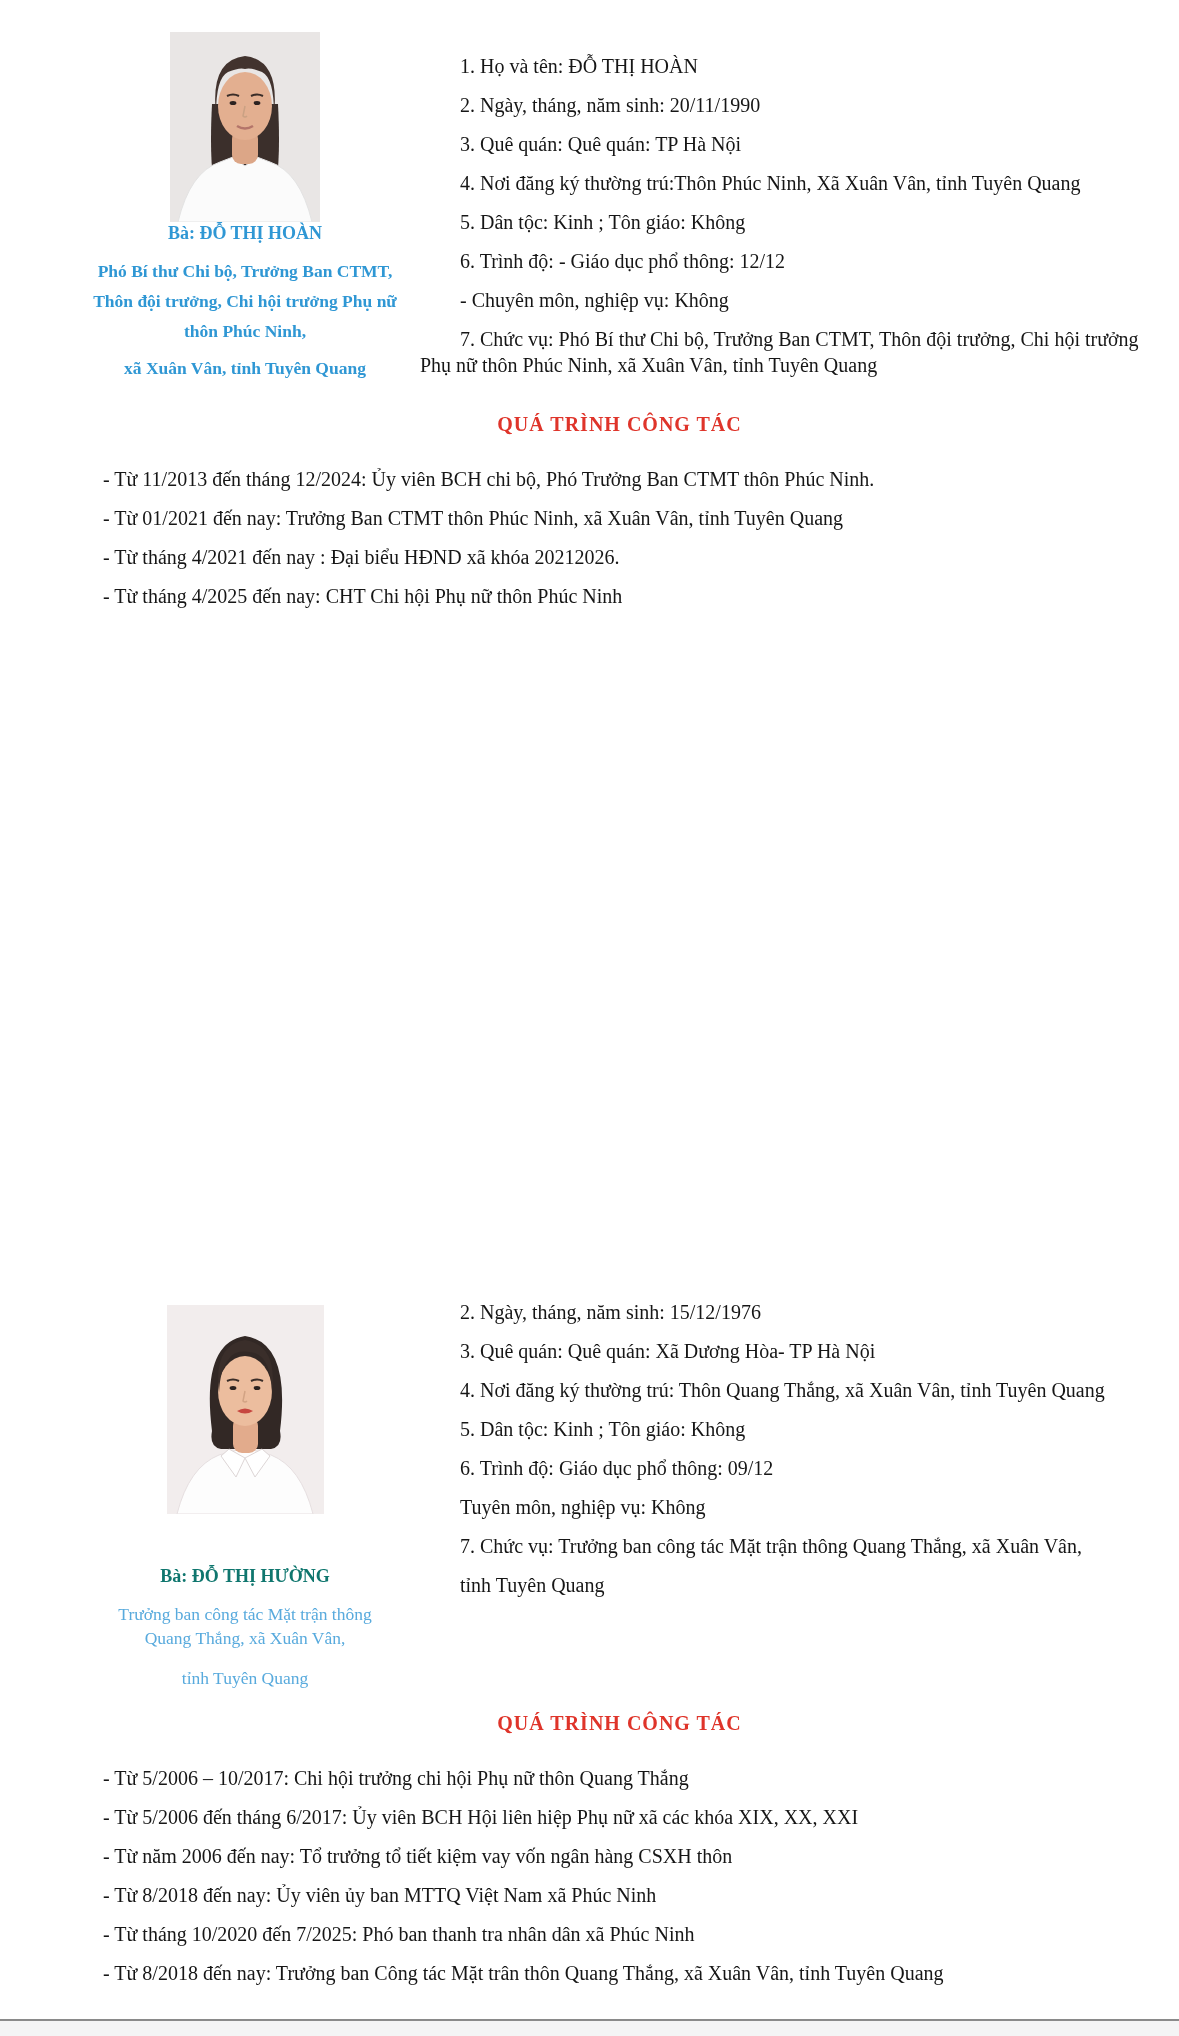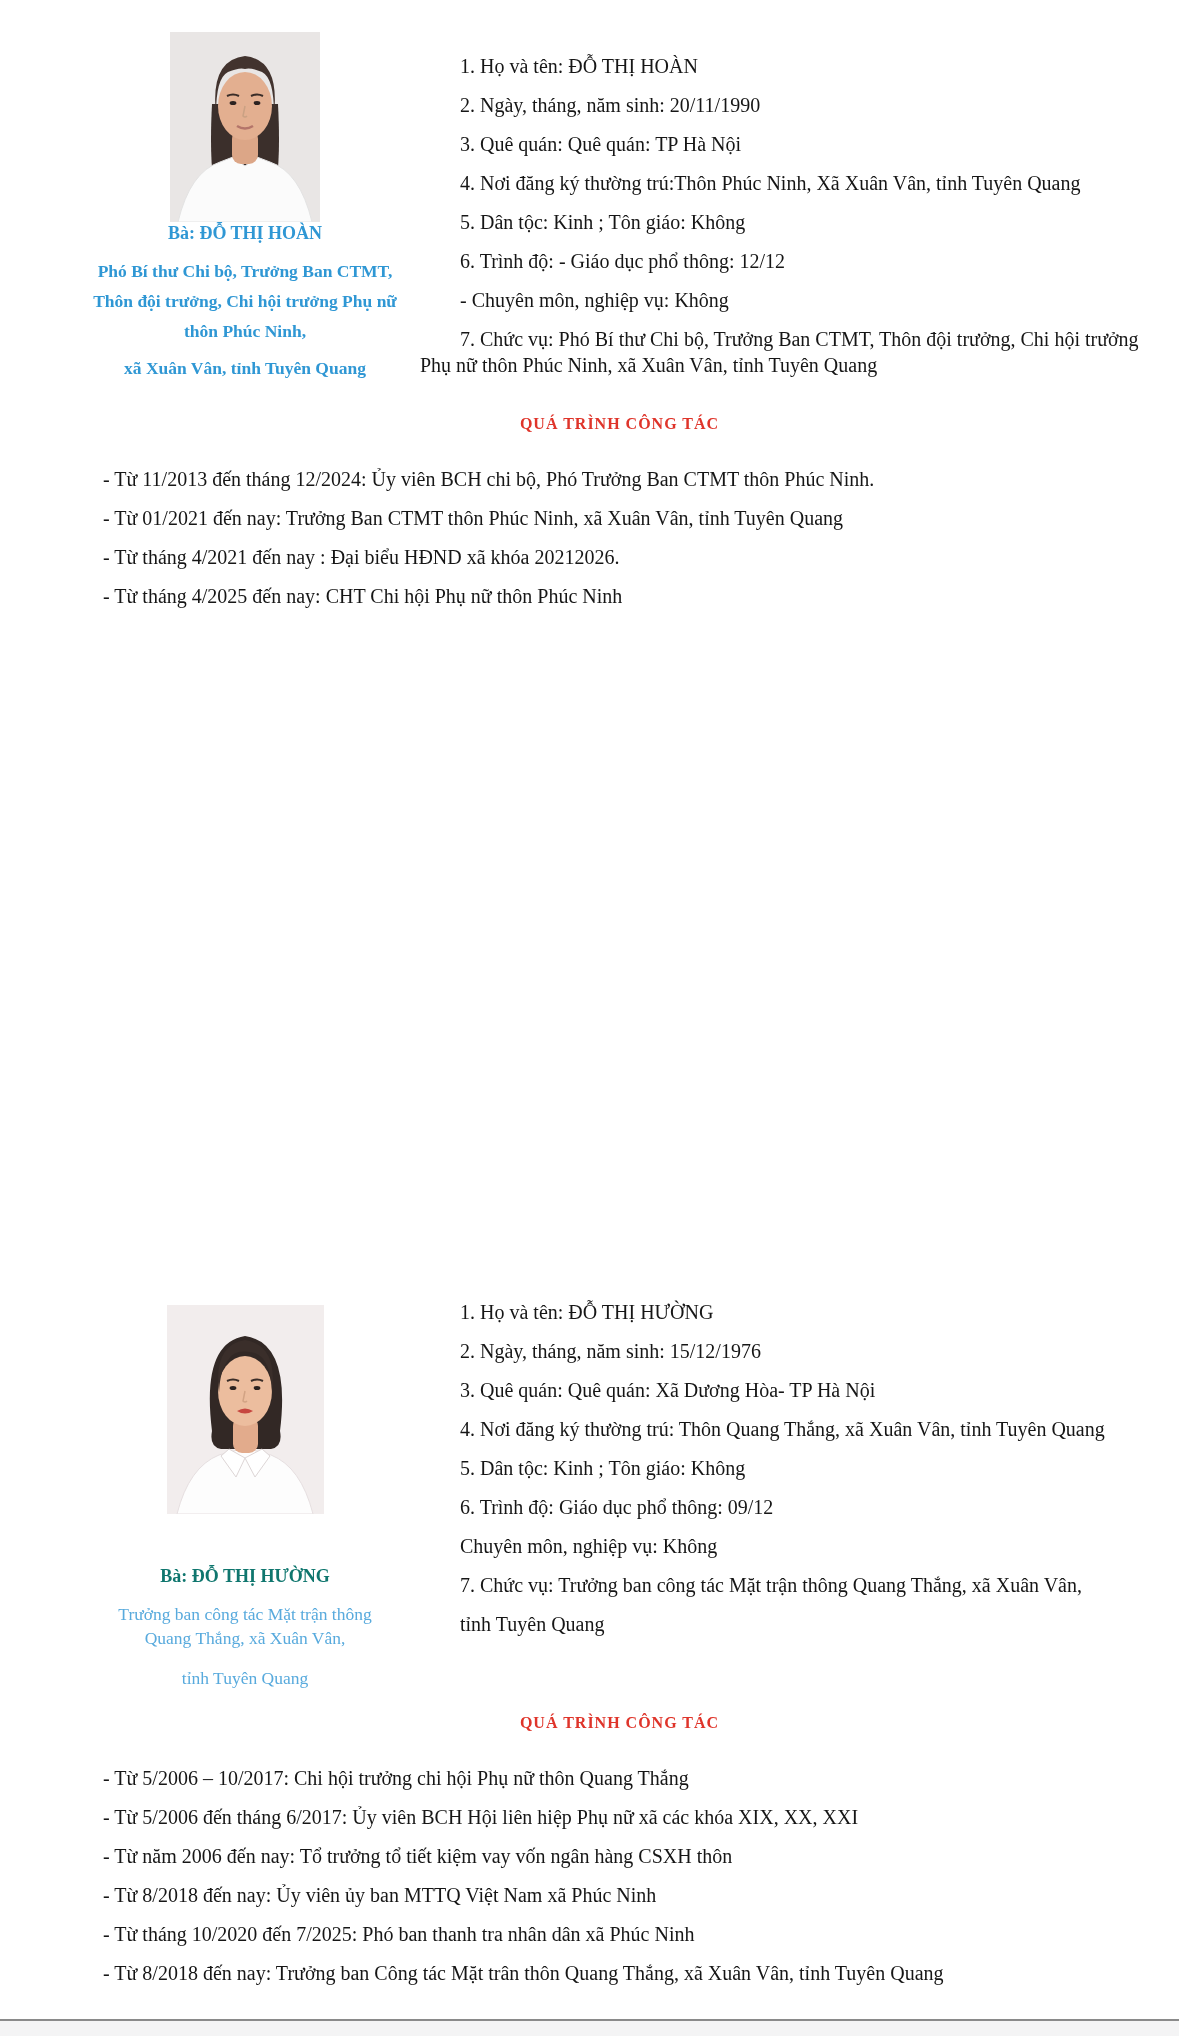--- a/index.html
+++ b/index.html
@@ -31,21 +31,21 @@
   #profile-2 .p-title{margin-top:14px;max-width:300px;font-size:17.5px;line-height:24px;}
   #profile-2 .p-title2{margin-top:16px;font-size:17.5px;line-height:24px;}
 
   .details{font-size:20px;line-height:26px;}
   #profile-1 .details{padding-top:53px;}
   #profile-2 .details{padding-top:26px;}
   .details p{margin:0 0 13px 0;text-indent:40px;}
 
   .section-title{
     margin:18px 0 0 0;padding-left:60px;text-align:center;
-    font-size:16px;line-height:30px;font-weight:bold;color:#df342a;letter-spacing:1px;
+    font-size:20px;line-height:30px;font-weight:bold;color:#df342a;letter-spacing:1px;
   }
 
   .work{margin:27px 0 0 103px;font-size:20px;line-height:26px;}
   .work p{margin:0 0 13px 0;}
   .work p.gap{margin-top:22px;}
 
   .bottom-strip{
     position:absolute;left:0;top:2019px;width:1179px;height:17px;
     background:#f4f4f5;border-top:2px solid #8a8a8a;box-sizing:border-box;
   }
@@ -119,27 +119,26 @@
           <path d="M70,106 Q78,111 86,106 Q78,101 70,106 Z" fill="#c6463f"></path>
         </svg>
       </div>
       <div class="blue-block">
         <p class="p-name">Bà: ĐỖ THỊ HƯỜNG</p>
         <p class="p-title">Trưởng ban công tác Mặt trận thông Quang Thắng, xã Xuân Vân,</p>
         <p class="p-title2">tỉnh Tuyên Quang</p>
       </div>
     </div>
     <div class="right-col details">
-      <p>1. Họ và tên: ĐỖ THỊ HƯỜNG</p>
       <p>2. Ngày, tháng, năm sinh: 15/12/1976</p>
       <p>3. Quê quán: Quê quán: Xã Dương Hòa- TP Hà Nội</p>
       <p>4. Nơi đăng ký thường trú: Thôn Quang Thắng, xã Xuân Vân, tỉnh Tuyên Quang</p>
       <p>5. Dân tộc: Kinh ;  Tôn giáo: Không</p>
       <p>6. Trình độ: Giáo dục phổ thông: 09/12</p>
-      <p>Chuyên môn, nghiệp vụ:  Không</p>
+      <p>Tuyên môn, nghiệp vụ:  Không</p>
       <p>7. Chức vụ: Trưởng ban công tác Mặt trận thông Quang Thắng, xã Xuân Vân,</p>
       <p>tỉnh Tuyên Quang</p>
     </div>
   </div>
   <h2 class="section-title">QUÁ TRÌNH CÔNG TÁC</h2>
   <div class="work">
     <p>- Từ 5/2006 – 10/2017: Chi hội trưởng chi hội Phụ nữ thôn Quang Thắng</p>
     <p>- Từ 5/2006 đến tháng 6/2017: Ủy viên BCH Hội liên hiệp Phụ nữ xã các khóa XIX, XX, XXI</p>
     <p>- Từ năm 2006 đến nay: Tổ trưởng tổ tiết kiệm vay vốn ngân hàng CSXH thôn</p>
     <p>- Từ 8/2018 đến nay: Ủy viên ủy ban MTTQ Việt Nam xã Phúc Ninh</p>

